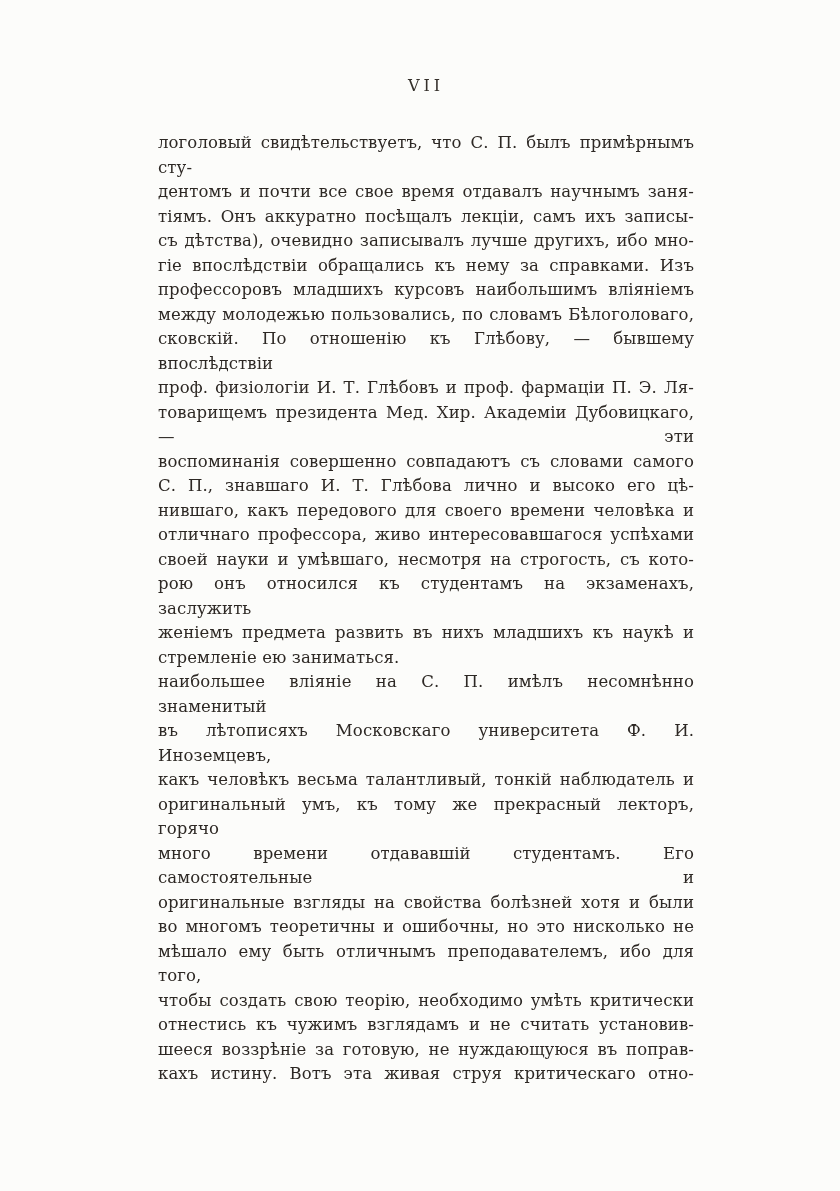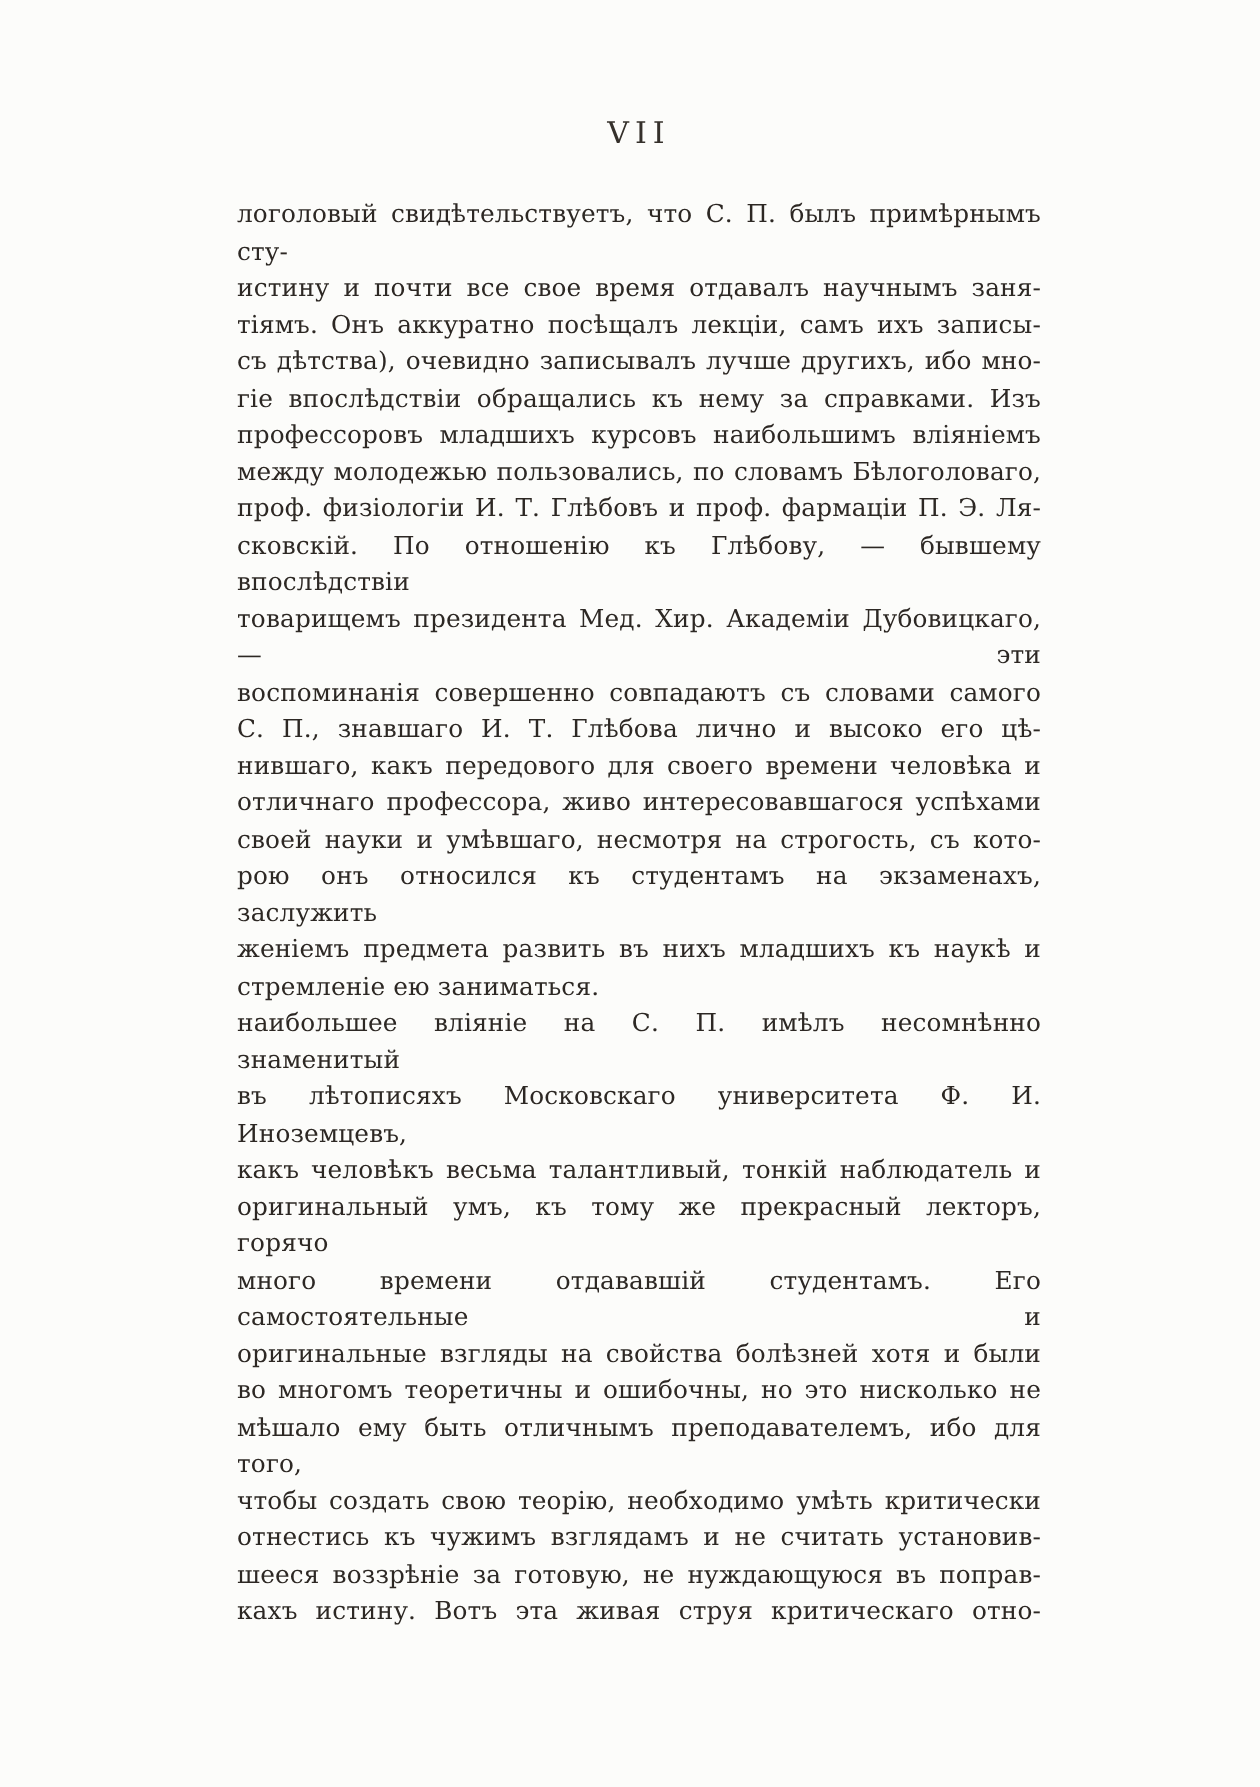--- a/index.html
+++ b/index.html
@@ -18,21 +18,21 @@
     background: #fcfcfa;
     color: #2d2824;
     overflow: hidden;
   }
   .page-number {
     position: absolute;
     top: 76px;
     left: 158px;
     width: 536px;
     text-align: center;
-    font-size: 20px;
+    font-size: 16px;
     letter-spacing: 4px;
     color: #35302b;
   }
   .text-block {
     position: absolute;
     top: 131px;
     left: 158px;
     width: 536px;
     font-size: 16.5px;
     line-height: 24.5px;
@@ -55,28 +55,28 @@
   }
 </style>
 </head>
 <body>
 
 <div class="page" style="background: rgb(252, 252, 250); color: rgb(45, 40, 36);">
   <div class="page-number">VII</div>
   <div class="text-block">
       <div class="paragraph">
         <div class="line">логоловый свидѣтельствуетъ, что С. П. былъ примѣрнымъ сту-</div>
-        <div class="line">истину и почти все свое время отдавалъ научнымъ заня-</div>
+        <div class="line">дентомъ и почти все свое время отдавалъ научнымъ заня-</div>
         <div class="line">тіямъ. Онъ аккуратно посѣщалъ лекціи, самъ ихъ записы-</div>
         <div class="line">съ дѣтства), очевидно записывалъ лучше другихъ, ибо мно-</div>
         <div class="line">гіе впослѣдствіи обращались къ нему за справками. Изъ</div>
         <div class="line">профессоровъ младшихъ курсовъ наибольшимъ вліяніемъ</div>
         <div class="line">между молодежью пользовались, по словамъ Бѣлоголоваго,</div>
+        <div class="line">сковскій. По отношенію къ Глѣбову, — бывшему впослѣдствіи</div>
         <div class="line">проф. физіологіи И. Т. Глѣбовъ и проф. фармаціи П. Э. Ля-</div>
-        <div class="line">сковскій. По отношенію къ Глѣбову, — бывшему впослѣдствіи</div>
         <div class="line">товарищемъ президента Мед. Хир. Академіи Дубовицкаго, — эти</div>
         <div class="line">воспоминанія совершенно совпадаютъ съ словами самого</div>
         <div class="line">С. П., знавшаго И. Т. Глѣбова лично и высоко его цѣ-</div>
         <div class="line">нившаго, какъ передового для своего времени человѣка и</div>
         <div class="line">отличнаго профессора, живо интересовавшагося успѣхами</div>
         <div class="line">своей науки и умѣвшаго, несмотря на строгость, съ кото-</div>
         <div class="line">рою онъ относился къ студентамъ на экзаменахъ, заслужить</div>
         <div class="line">женіемъ предмета развить въ нихъ младшихъ къ наукѣ и</div>
         <div class="line last-line">стремленіе ею заниматься.</div>
       </div>

